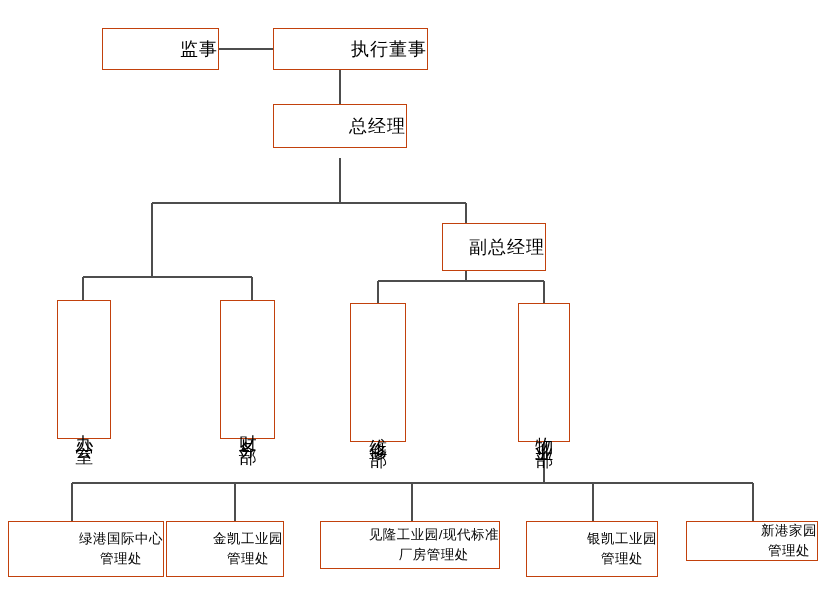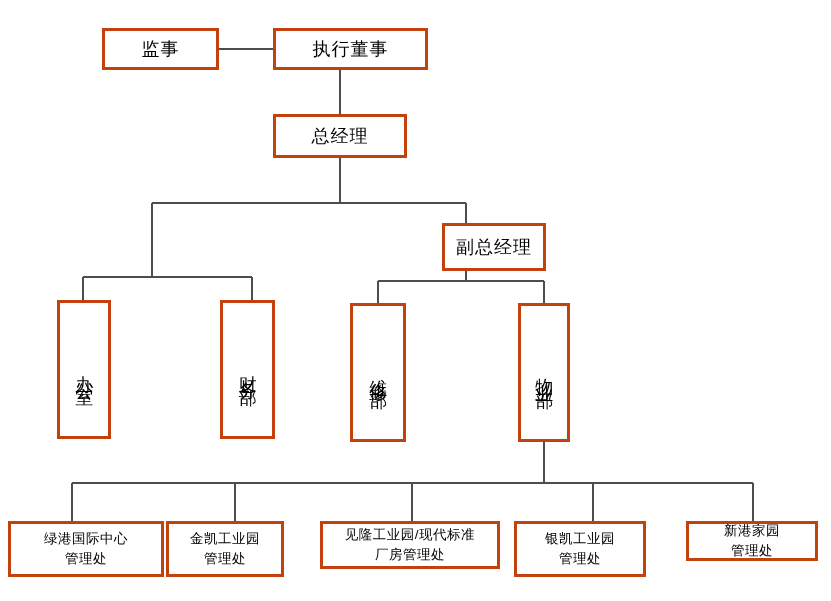--- a/index.html
+++ b/index.html
@@ -20,25 +20,25 @@
   svg#org-svg {
     position: absolute;
     left: 0;
     top: 0;
     width: 831px;
     height: 601px;
   }
   .node-box {
     position: absolute;
     box-sizing: border-box;
-    border: 3px solid #c2410c;
+    border: 1px solid #c2410c;
     background: #ffffff;
     display: flex;
     align-items: center;
-    justify-content: center;
+    justify-content: flex-end;
     text-align: center;
     color: #000000;
   }
   .node-label {
     display: block;
     line-height: 1.35;
     white-space: pre-line;
   }
   .orient-h .node-label {
     font-size: 18px;
@@ -99,21 +99,21 @@
   </svg>
 
   <div class="node-box orient-h" style="left:102px; top:28px; width:117px; height:42px;">
     <span class="node-label">监事</span>
   </div>
 
   <div class="node-box orient-h" style="left:273px; top:28px; width:155px; height:42px;">
     <span class="node-label">执行董事</span>
   </div>
 
-  <div class="node-box orient-h" style="left:273px; top:114px; width:134px; height:44px;">
+  <div class="node-box orient-h" style="left:273px; top:104px; width:134px; height:44px;">
     <span class="node-label">总经理</span>
   </div>
 
   <div class="node-box orient-h" style="left:413px; top:223px; width:104px; height:48px;margin-left:29px;">
     <span class="node-label">副总经理</span>
   </div>
 
   <div class="node-box orient-v" style="left:57px; top:300px; width:54px; height:139px;">
     <span class="node-label">办公室</span>
   </div>
@@ -138,21 +138,21 @@
   <div class="node-box orient-small" style="left:166px; top:521px; width:118px; height:56px;">
     <span class="node-label">金凯工业园
 管理处</span>
   </div>
 
   <div class="node-box orient-small" style="left:320px; top:521px; width:180px; height:48px;">
     <span class="node-label">见隆工业园/现代标准
 厂房管理处</span>
   </div>
 
-  <div class="node-box orient-small" style="left:514px; top:521px; width:132px; height:56px;">
+  <div class="node-box orient-small" style="left:526px; top:521px; width:132px; height:56px;">
     <span class="node-label">银凯工业园
 管理处</span>
   </div>
 
   <div class="node-box orient-small" style="left:686px; top:521px; width:132px; height:40px;">
     <span class="node-label">新港家园
 管理处</span>
   </div>
 
 </div>

